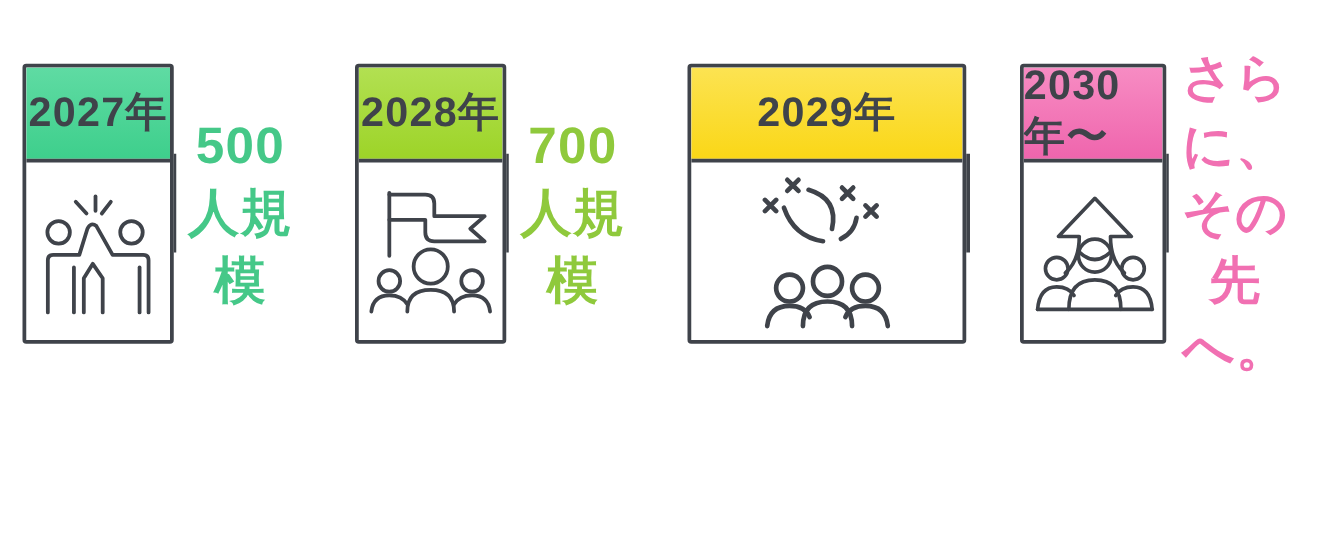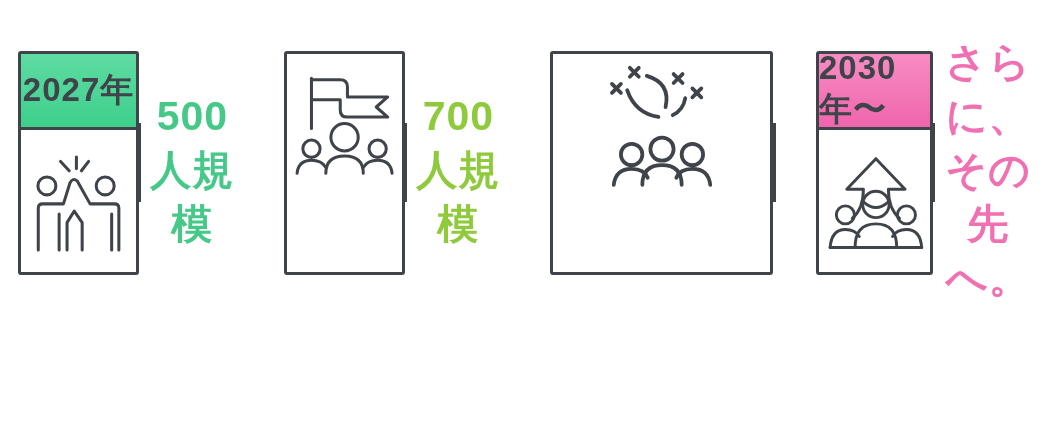--- a/index.html
+++ b/index.html
@@ -106,39 +106,45 @@
           <path d="M64,143 L64,105 L74,89 L85,105 L85,143"></path>
         </svg>
       </div>
     </div>
     <div class="connector"></div>
     <div class="scale-label">500人規模</div>
   </div>
 
   <div class="column" style="--header-top: #B2E052; --header-bottom: #9DD428; --label-color: #8FC93C;">
     <div class="card">
+      <div class="card-header">
+        <span class="year-text">2028年</span>
+      </div>
       <div class="card-body">
         <svg class="icon" viewBox="0 0 160 150">
           <path d="M34,10 L34,80"></path>
           <path d="M34,12 L74,12 Q84,12 84,22 L84,36 L140,36 L124,50 L140,64 L84,64 Q74,64 74,54 L74,40 L34,40"></path>
           <path d="M14,142 Q16,124 34,124 Q48,124 54,134"></path>
           <circle cx="34" cy="108" r="12"></circle>
           <path d="M106,134 Q112,124 126,124 Q144,124 146,142"></path>
           <circle cx="126" cy="108" r="12"></circle>
           <circle cx="80" cy="92" r="19"></circle>
           <path d="M54,142 Q54,118 80,118 Q106,118 106,142"></path>
         </svg>
       </div>
     </div>
     <div class="connector"></div>
     <div class="scale-label">700人規模</div>
   </div>
 
   <div class="column" style="--header-top: #FCE352; --header-bottom: #FAD717; --label-color: #E2C52A;">
     <div class="card">
+      <div class="card-header">
+        <span class="year-text">2029年</span>
+      </div>
       <div class="card-body">
         <svg class="icon" viewBox="0 0 160 150">
           <path d="M76,66 Q50,62 41,36"></path>
           <path d="M63,20 Q90,28 84,55"></path>
           <path d="M92,64 Q104,58 106,45"></path>
           <path d="M24,29 L34,39 M34,29 L24,39"></path>
           <path d="M44,11 L54,21 M54,11 L44,21"></path>
           <path d="M93,18 L103,28 M103,18 L93,28"></path>
           <path d="M114,34 L124,44 M124,34 L114,44"></path>
           <path d="M26,142 Q28,124 46,124 Q60,124 64,134"></path>

